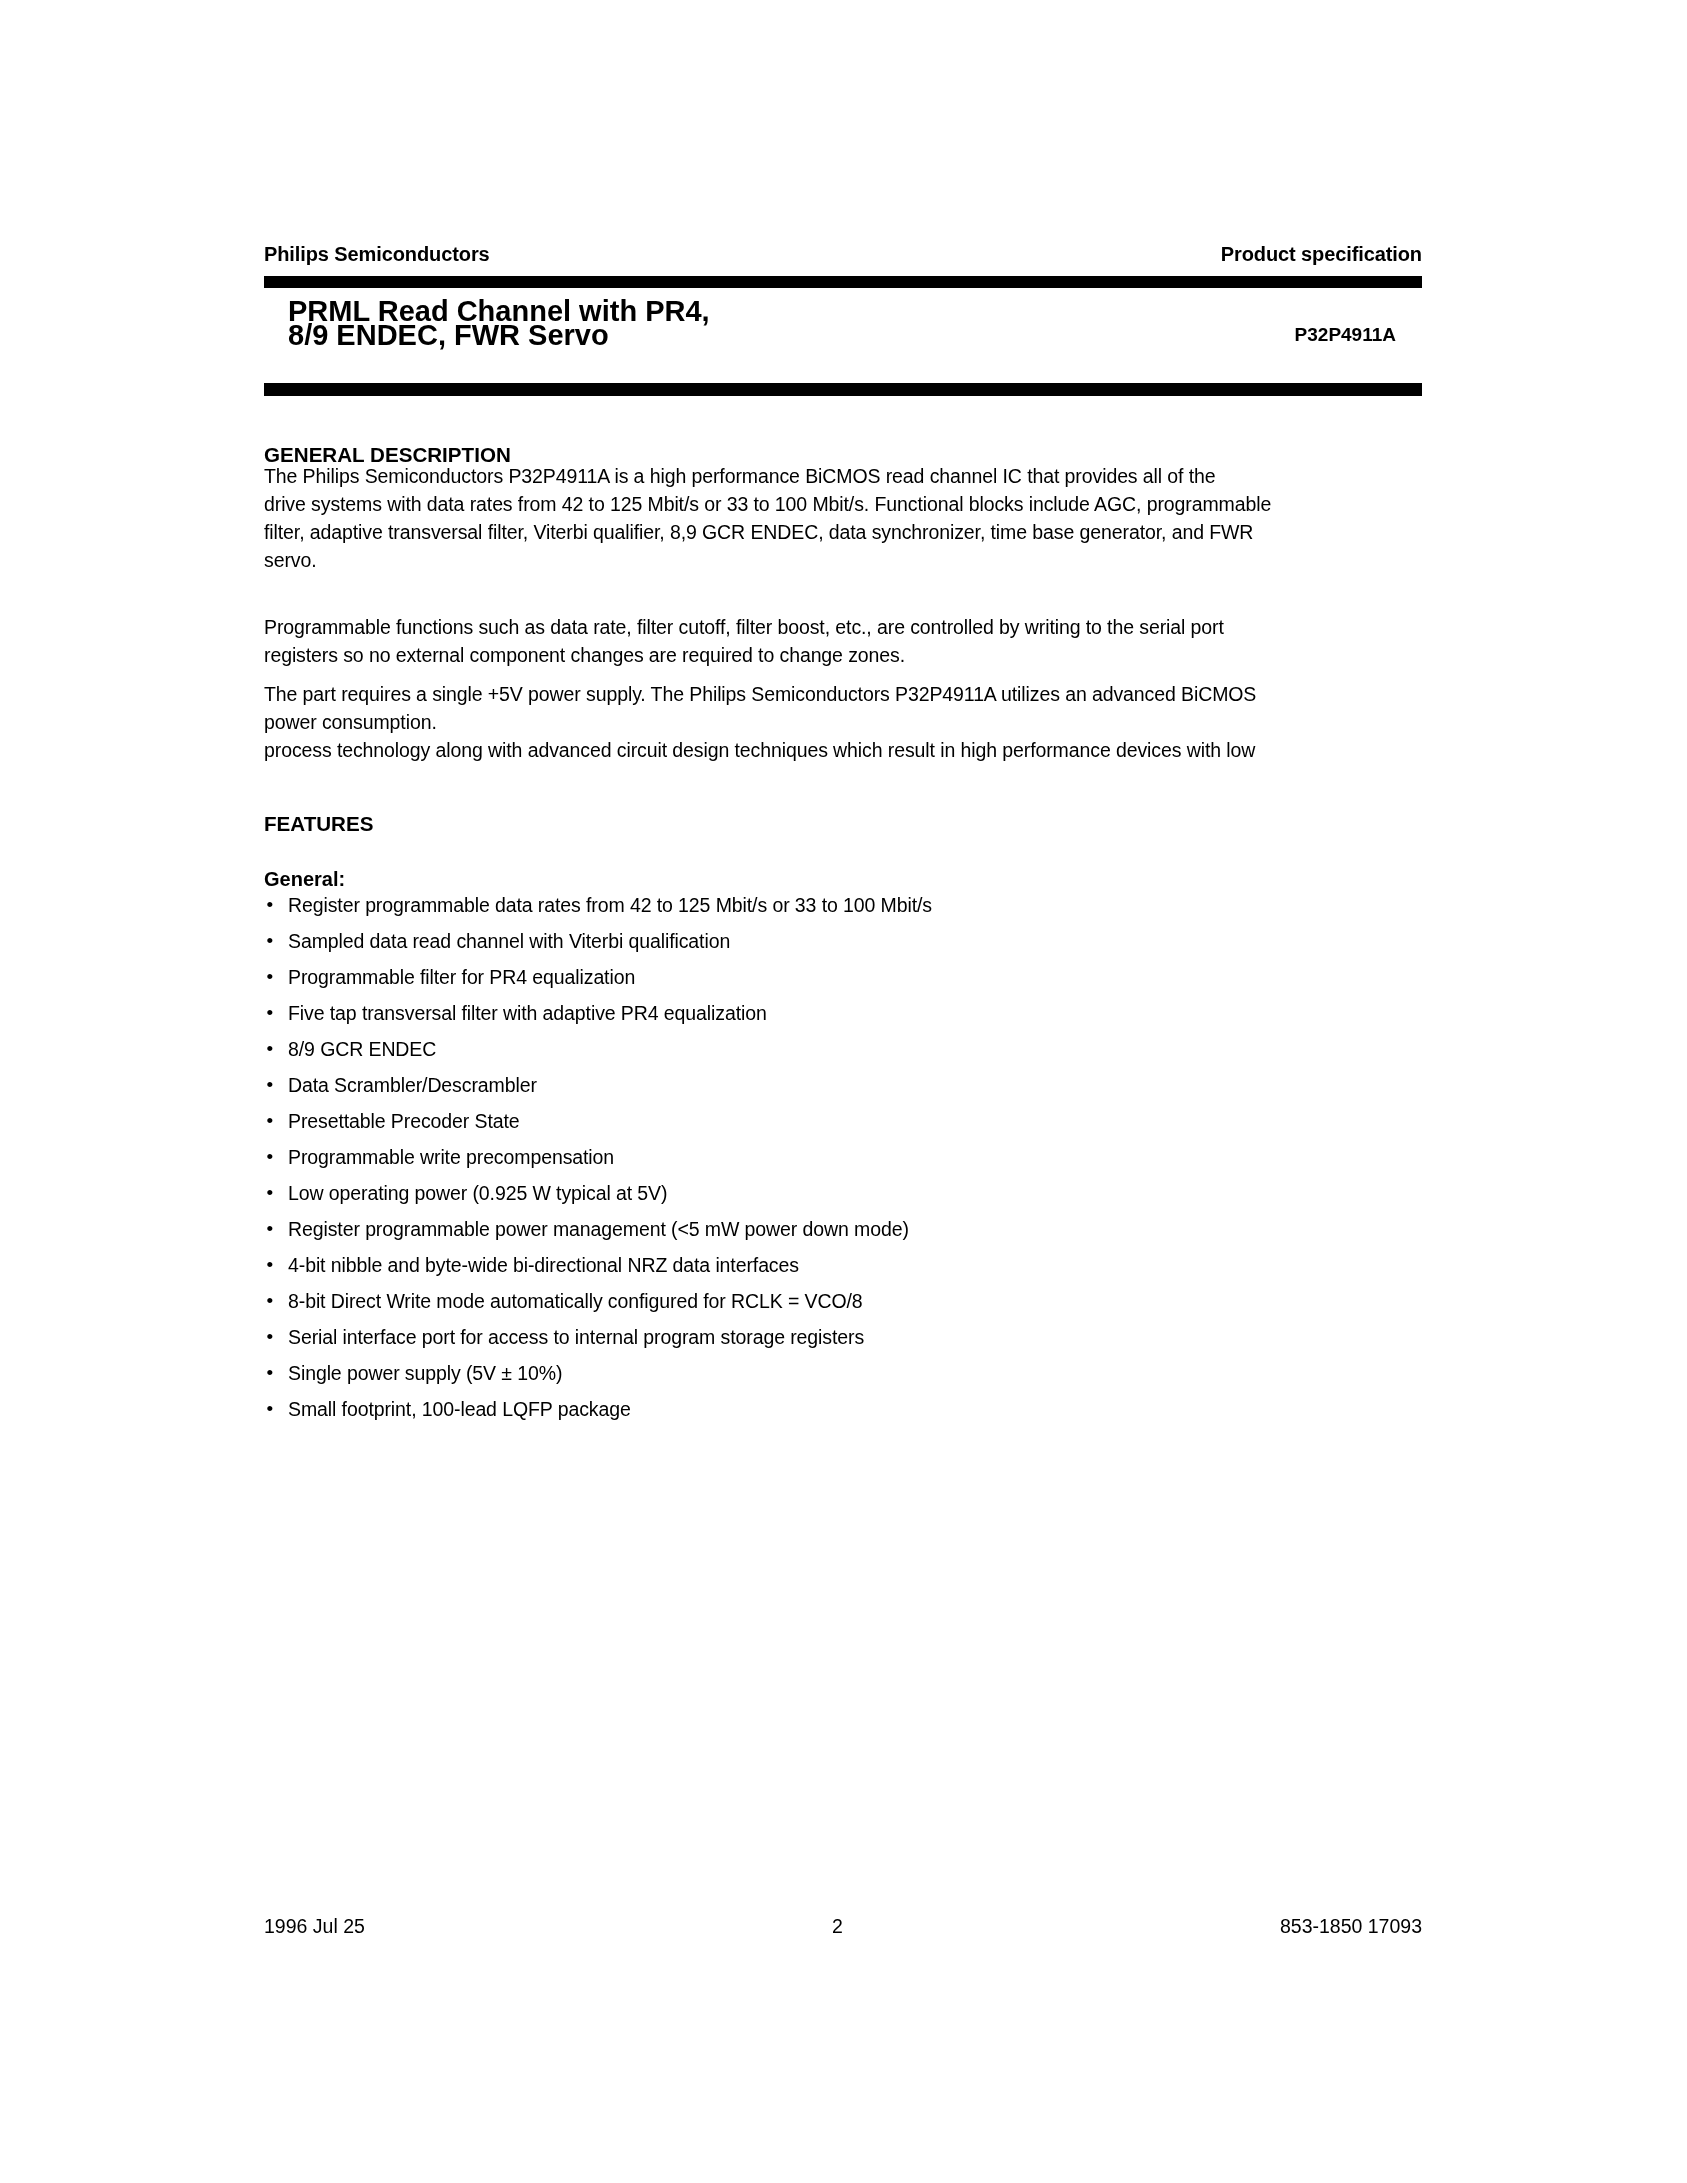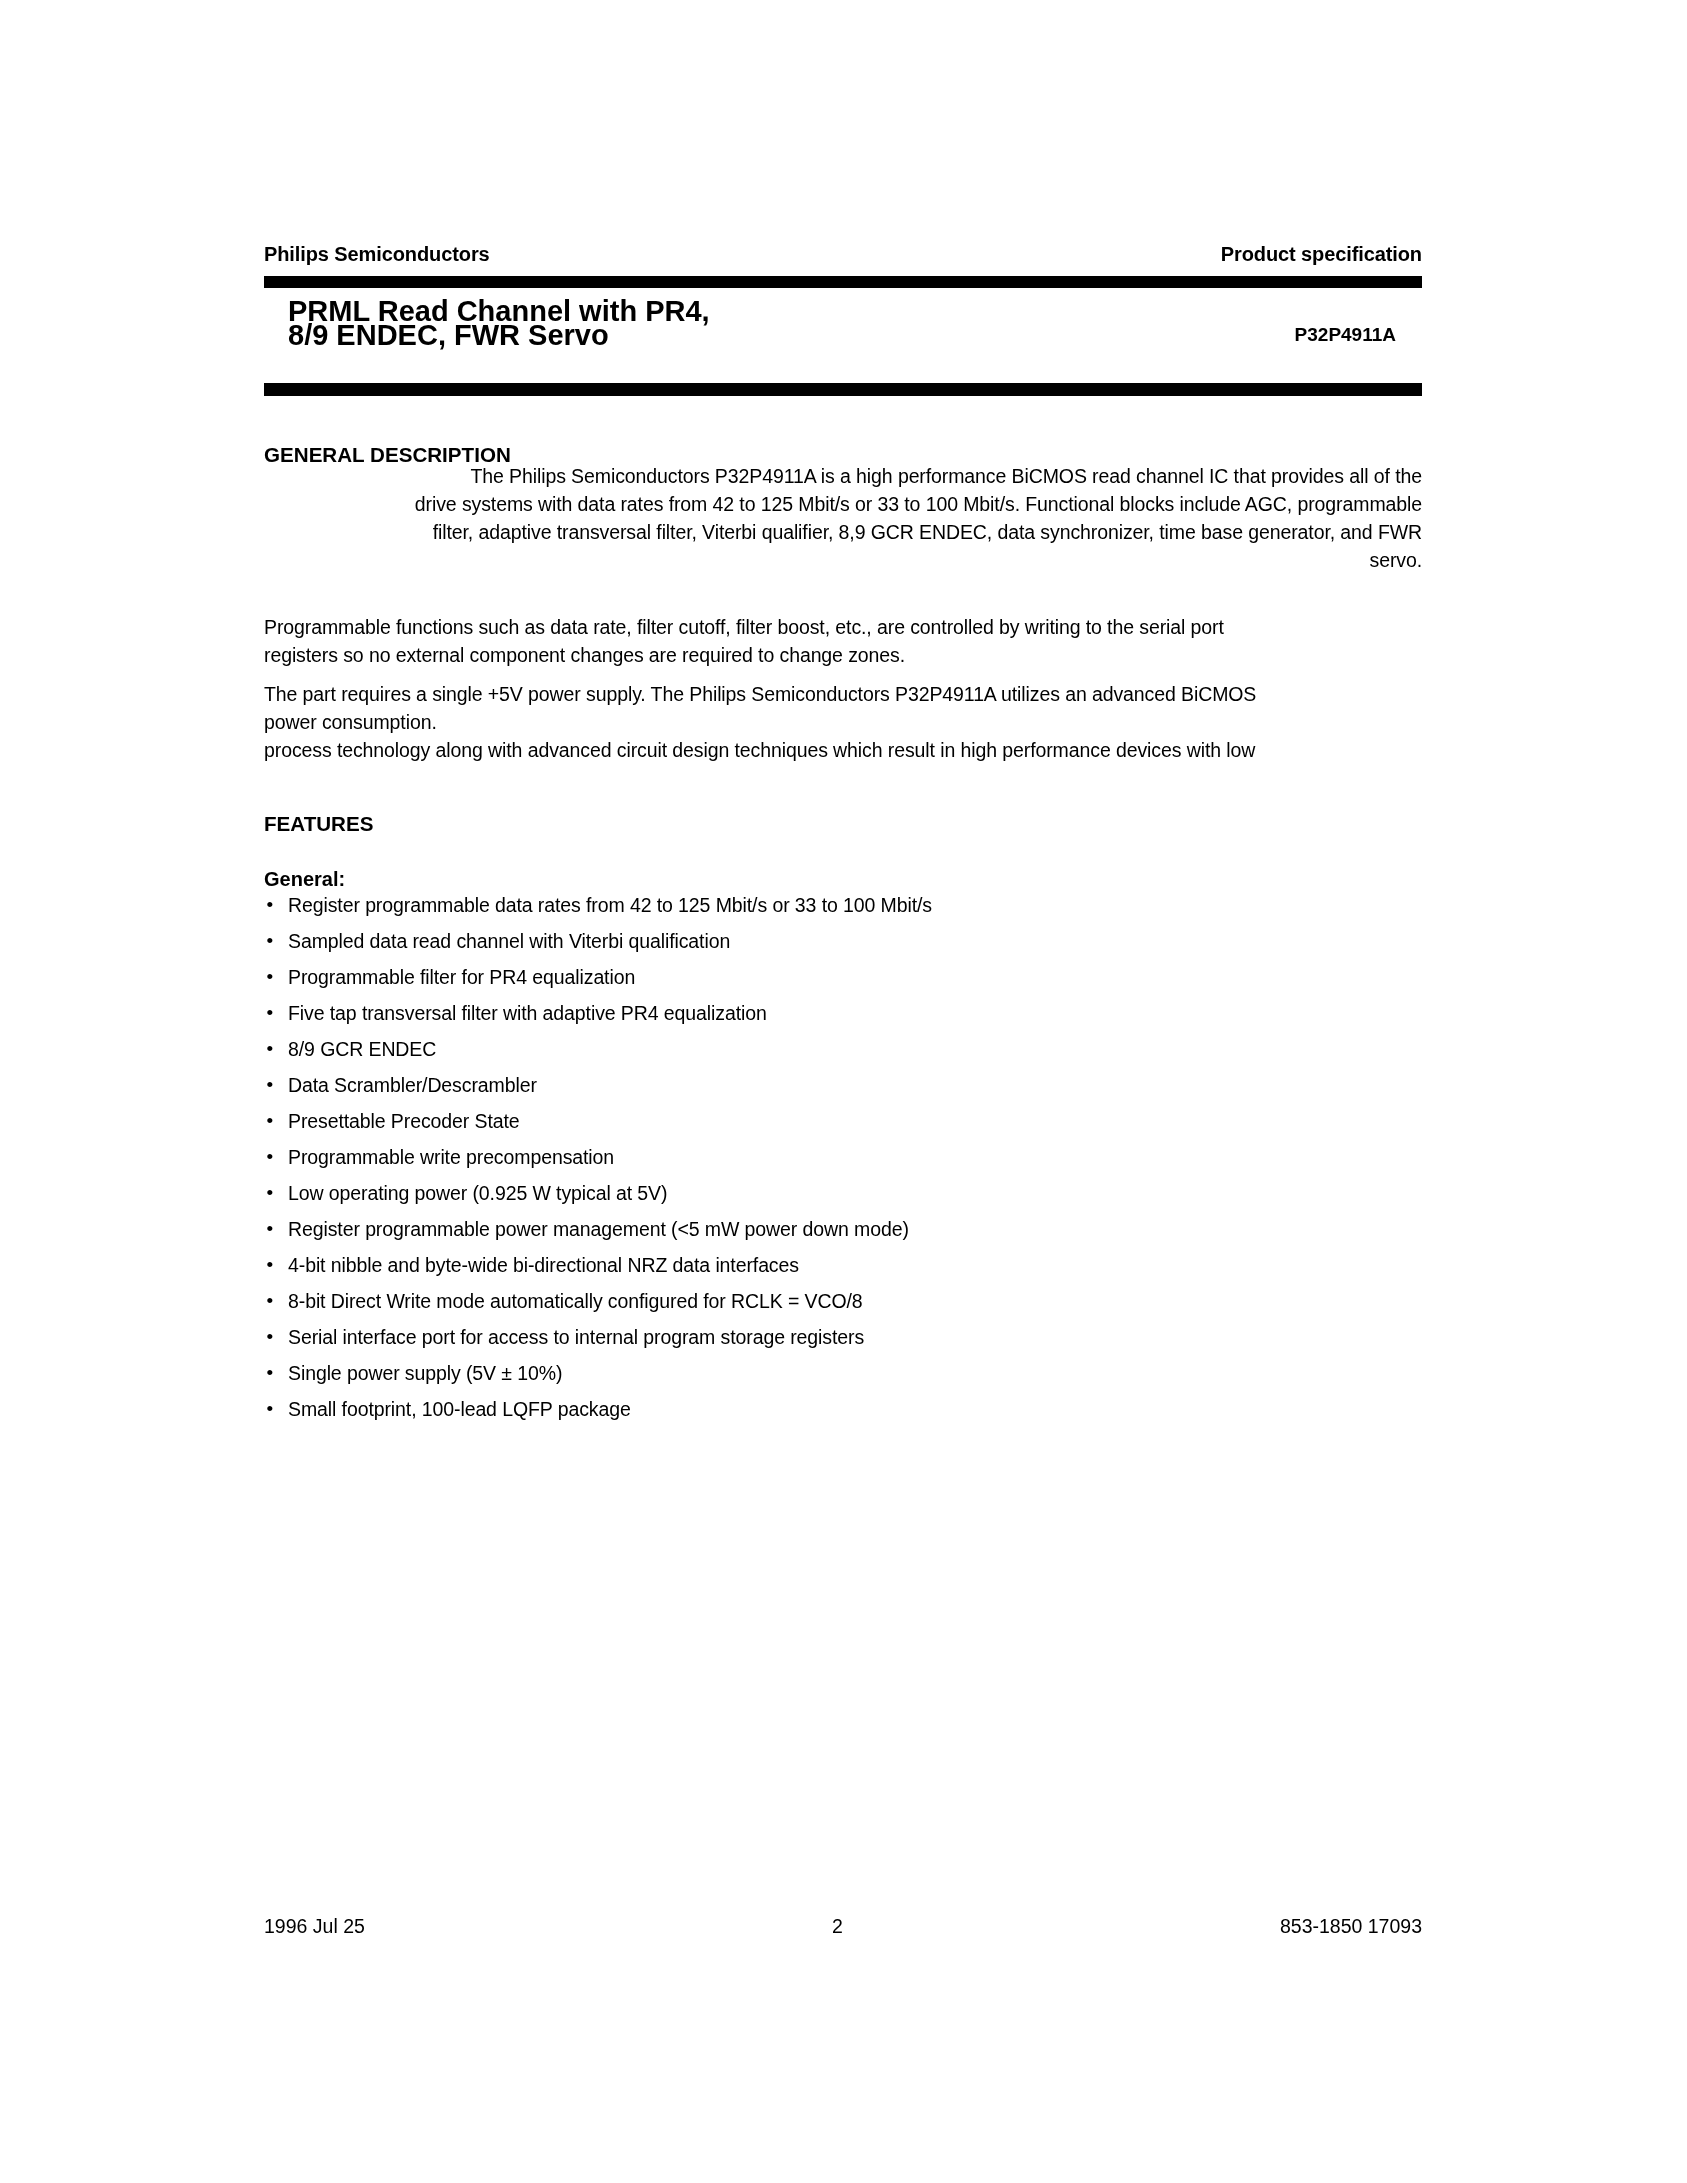--- a/index.html
+++ b/index.html
@@ -70,21 +70,21 @@
 
   .body-para {
     position: absolute;
     left: 0;
     width: 1158px;
     font-size: 19.5px;
     line-height: 28px;
     letter-spacing: -0.1px;
   }
   .body-para .ln { display: block; white-space: nowrap; }
-  .para-1 { top: 462px; text-align: right; }
+  .para-1 { top: 462px; }
   .para-2 { top: 613px; }
   .para-3 { top: 680px; }
 
   .subheading {
     font-weight: bold;
     font-size: 20px;
     line-height: 24px;
     left: 0;
     top: 867px;
   }

